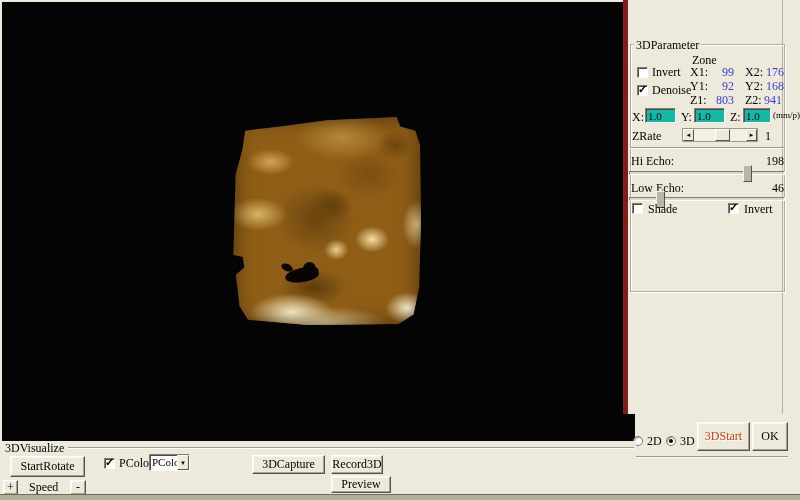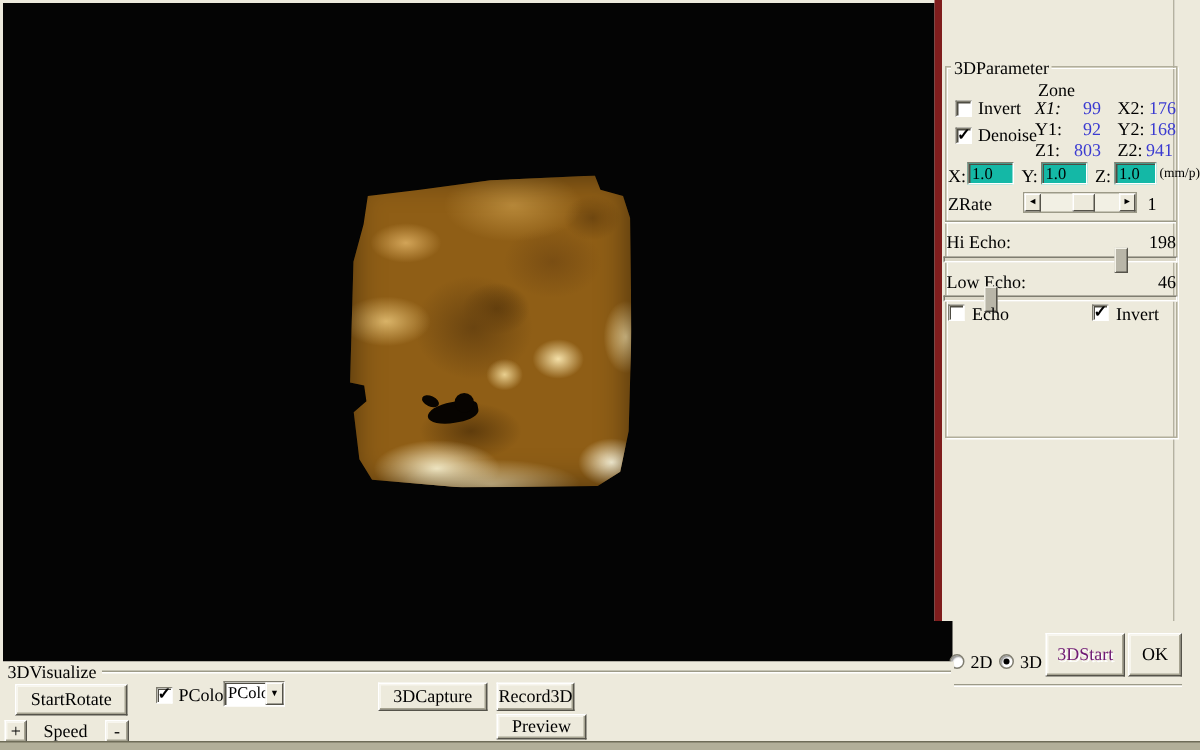--- a/index.html
+++ b/index.html
@@ -40,21 +40,21 @@
       background:#070401; border-radius:50%; }
   .render .hole3 { position:absolute; left:48px; top:148px; width:12px; height:7px;
       background:#070401; border-radius:50%; transform:rotate(25deg); }
 
   
   .btn { position:absolute; background:#edeadc; text-align:center;
          border:1px solid; border-color:#ffffff #55534a #55534a #ffffff;
          box-shadow: inset -1px -1px 0 #a6a391, inset 1px 1px 0 #f8f6ee;
          font-family:"Liberation Serif", serif; font-size:12px; color:#000;
          display:flex; align-items:center; justify-content:center; cursor:default; }
-  .btn.disabled { color:#701a75; text-shadow:1px 1px 0 #ffffff; }
+  .btn.disabled { color:#c2410c; text-shadow:1px 1px 0 #ffffff; }
 
   .checkbox { position:absolute; width:11px; height:11px; background:#fff;
       border:1px solid; border-color:#7f7d70 #ffffff #ffffff #7f7d70;
       box-shadow: inset 1px 1px 0 #4e4c43; }
   .checkbox .mark { display:none; position:absolute; left:0px; top:-3px;
       font-size:11px; font-weight:bold; color:#000; }
   .checkbox.on .mark { display:block; }
 
   .radio { position:absolute; width:10px; height:10px; border-radius:50%; background:#fff;
       border:1px solid #7f7d70; box-shadow: inset 1px 1px 1px rgba(0,0,0,.4); }
@@ -132,21 +132,21 @@
     <div class="checkbox" style="left:9px; top:67px;"></div>
     <div class="lbl" style="left:24px; top:65px;">Invert</div>
 
     <div class="checkbox on" style="left:9px; top:85px;">
         <span class="mark">✓</span>
       </div>
     <div class="lbl" style="left:24px; top:83px;">Denoise</div>
 
     <div class="lbl" style="left:64px; top:53px;">Zone</div>
 
-    <div class="lbl" style="left:62px; top:65px;font-style:italic;">X1:</div>
+    <div class="lbl" style="left:62px; top:65px;">X1:</div>
     <div class="lbl val-blue" style="left:80px; top:65px; width:26px; text-align:right;">99</div>
     <div class="lbl" style="left:117px; top:65px;">X2:</div>
     <div class="lbl val-blue" style="left:134px; top:65px; width:22px; text-align:right;">176</div>
 
     <div class="lbl" style="left:62px; top:79px;">Y1:</div>
     <div class="lbl val-blue" style="left:80px; top:79px; width:26px; text-align:right;">92</div>
     <div class="lbl" style="left:117px; top:79px;">Y2:</div>
     <div class="lbl val-blue" style="left:134px; top:79px; width:22px; text-align:right;">168</div>
 
     <div class="lbl" style="left:62px; top:93px;">Z1:</div>
@@ -182,21 +182,21 @@
       <div class="slider-thumb" style="left: 113px;"></div>
     </div>
 
     <div class="lbl" style="left:3px; top:181px;">Low Echo:</div>
     <div class="lbl" style="left:120px; top:181px; width:36px; text-align:right;">46</div>
     <div class="slider-track" style="left:1px; top:197px; width:156px;">
       <div class="slider-thumb" style="left: 26px;"></div>
     </div>
 
     <div class="checkbox" style="left:4px; top:203px;"></div>
-    <div class="lbl" style="left:20px; top:202px;">Echo</div>
+    <div class="lbl" style="left:20px; top:202px;">Shade</div>
     <div class="checkbox on" style="left:100px; top:203px;">
         <span class="mark">✓</span>
       </div>
     <div class="lbl" style="left:116px; top:202px;">Invert</div>
 
     <div class="radio" style="left:5px; top:436px;"></div>
     <div class="lbl" style="left:19px; top:434px;">2D</div>
     <div class="radio on" style="left:38px; top:436px;">
         <span class="dot"></span>
       </div>

